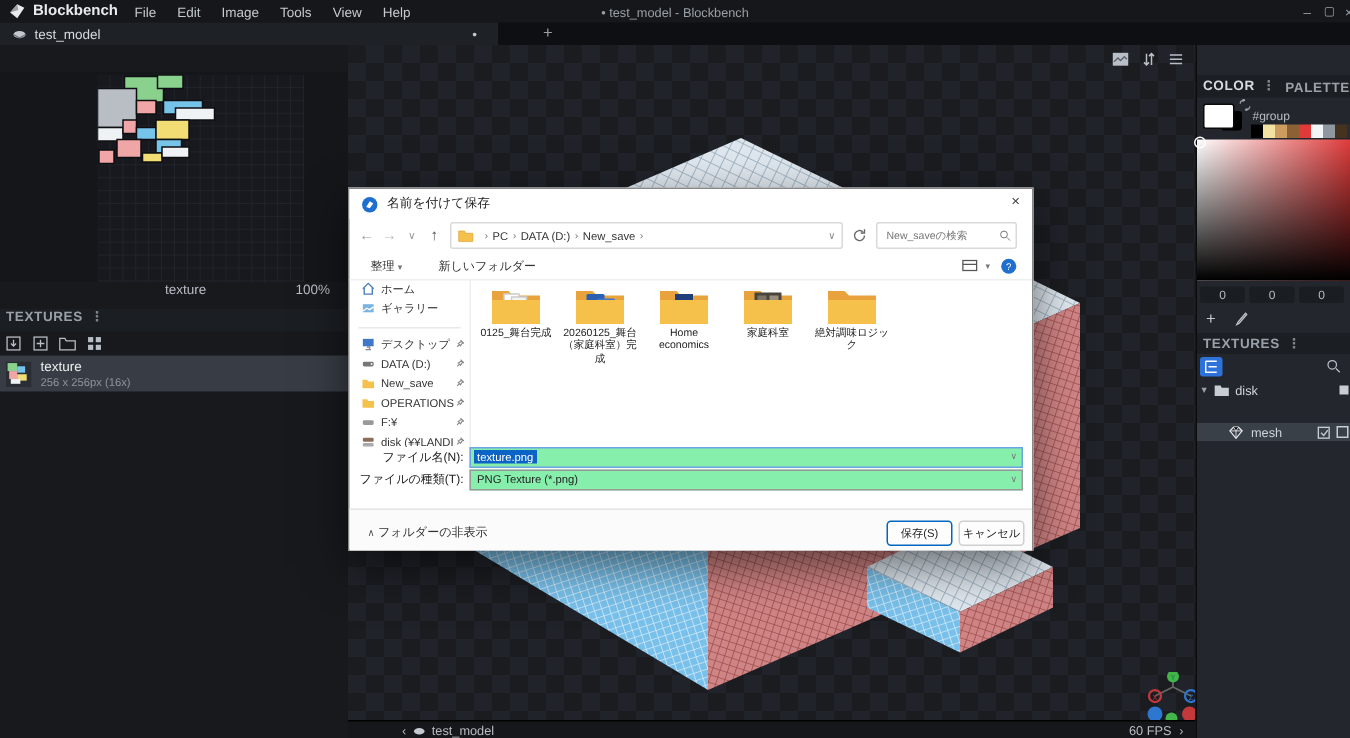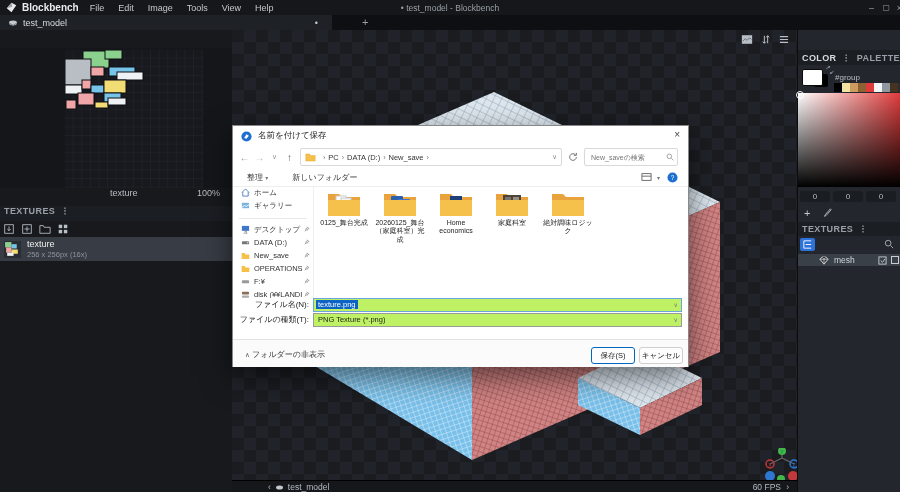--- a/index.html
+++ b/index.html
@@ -65,21 +65,21 @@
   .searchbox input{border:0;outline:0;width:76px;font-size:7px;color:#444;font-family:inherit;background:transparent;}
   .dlg-cmd{position:absolute;left:0;top:42px;width:455px;height:18px;display:flex;align-items:center;font-size:8px;color:#333;border-bottom:1px solid #eee;}
   .side{position:absolute;left:0;top:60px;width:80px;height:112px;overflow:hidden;}
   .side-item{display:flex;align-items:center;height:13px;padding-left:8px;font-size:7.5px;color:#333;position:relative;}
   .pin{position:absolute;right:3px;top:3px;}
   .tiles{position:absolute;left:82px;top:60px;width:371px;height:112px;overflow:hidden;}
   .tile{position:absolute;top:4px;width:54px;text-align:center;}
   .tile-label{font-size:7px;line-height:1.2;color:#222;margin-top:2px;}
   .frow{position:absolute;left:0;width:455px;height:13px;display:flex;align-items:center;font-size:8px;color:#222;}
   .flabel{width:76px;text-align:right;padding-right:4px;}
-  .finput{position:relative;flex:1;margin-right:6px;height:12px;border:1px solid #6aa5e0;background:#bef264;display:flex;align-items:center;font-size:7.5px;}
+  .finput{position:relative;flex:1;margin-right:6px;height:12px;border:1px solid #6aa5e0;background:#86efac;display:flex;align-items:center;font-size:7.5px;}
   .fsel{border-color:#9a9a9a;text-align:center;}
   .dlg-footer{position:absolute;left:0;top:213px;width:455px;height:27px;background:#fbfbfb;border-top:1px solid #e3e3e3;font-size:8px;color:#333;}
   .dbtn{position:absolute;height:15px;width:42px;font-size:7.5px;display:flex;align-items:center;justify-content:center;background:#fdfdfd;border:1px solid #cfcfcf;border-radius:3px;color:#222;}
   .dbtn.primary{border:1px solid #0067c0;}
 </style>
 </head>
 <body>
 
 <div id="app">
 
@@ -467,21 +467,21 @@
     <div class="orow" style="top:224px">
       <span style="margin-left:3px;font-size:7px;color:#9aa0a8">▾</span>
       <span class="ic" style="margin:0 4px">
           <svg width="11" height="9" viewBox="0 0 14 11">
             <path d="M1 1h5l1 2h6v7H1z" fill="#c8cdd3"></path>
           </svg>
         </span>
       <span>disk</span>
       <span class="abs" style="right:2px;width:6px;height:6px;background:#c8cdd3"></span>
     </div>
-    <div class="orow" style="top:224px;background:#3a4047">
+    <div class="orow" style="top:252px;background:#3a4047">
       <span class="ic" style="margin:0 5px 0 21px">
         <svg width="10" height="9" viewBox="0 0 12 11">
             <path d="M1 4l3-3h4l3 3-5 6z" fill="none" stroke="#e8eaed"></path>
             <path d="M1 4h10M4 1l2 3 2-3M6 4v6" stroke="#e8eaed" stroke-width=".7"></path>
           </svg>
       </span>
       <span>mesh</span>
       <span class="abs ic" style="right:14px">
         <svg width="9" height="9" viewBox="0 0 10 10">
             <rect x="1" y="1" width="8" height="8" fill="none" stroke="#c8cdd3"></rect>

